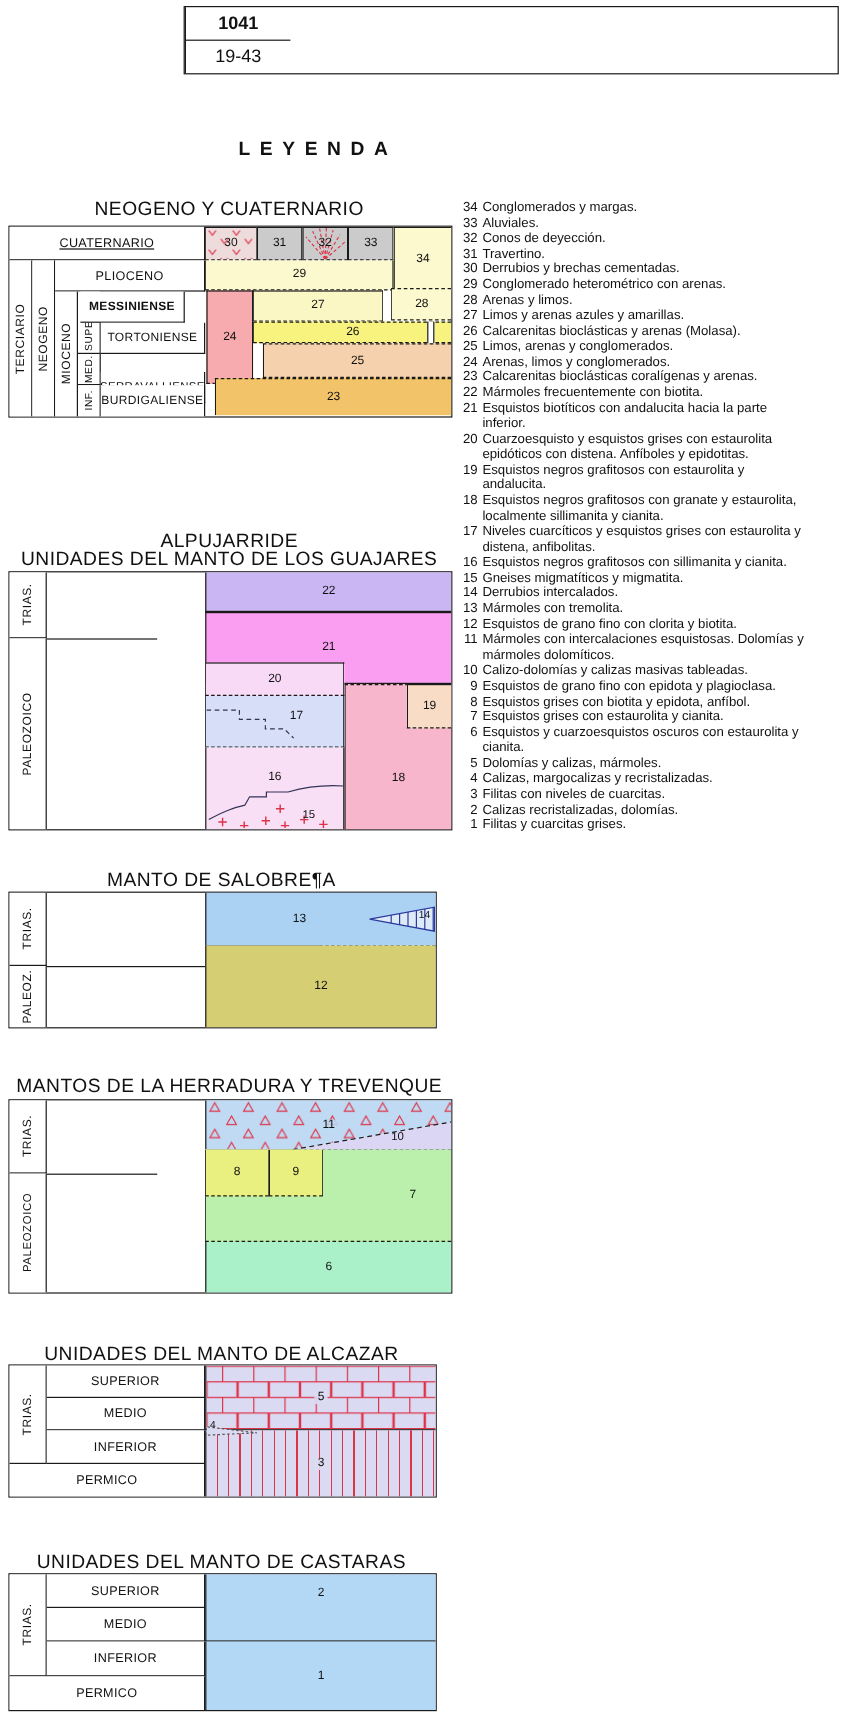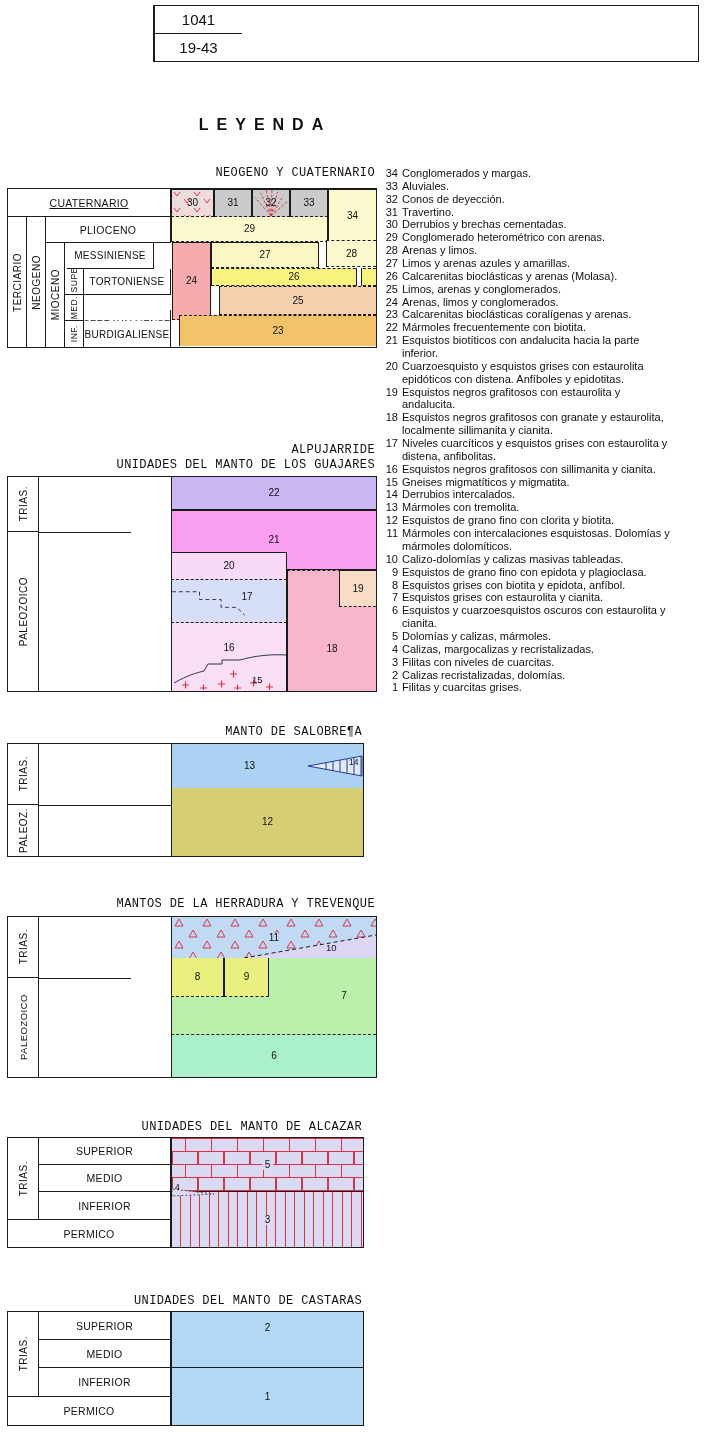--- a/index.html
+++ b/index.html
@@ -3,25 +3,25 @@
 <meta charset="utf-8">
 <style>
   html,body{margin:0;padding:0;background:#fff;}
   body{width:705px;height:1432px;position:relative;font-family:"Liberation Sans","DejaVu Sans",sans-serif;color:#111;}
   .abs{position:absolute;}
   
   .hdr{position:absolute;left:153px;top:5px;width:546px;height:57px;border:1.5px solid #1a1a1a;display:flex;box-sizing:border-box;}
   .hdr-title{flex:1;display:flex;align-items:center;justify-content:center;font-size:22px;font-weight:bold;letter-spacing:2px;}
   .hdr-nums{width:87px;border-left:1.5px solid #1a1a1a;display:flex;flex-direction:column;}
   .hdr-nums>div{flex:1;display:flex;align-items:center;justify-content:center;font-size:15px;}
-  .hdr-nums>div:first-child{border-bottom:1.5px solid #1a1a1a;}
+  .hdr-nums>div:first-child{border-bottom:1.5px solid #1a1a1a;font-weight:bold;}
   
   .leyenda{position:absolute;left:120px;top:116px;width:290px;text-align:center;font-size:16px;font-weight:bold;letter-spacing:8px;}
   
-  .sec-title{position:absolute;text-align:right;font-size:12px;letter-spacing:.4px;font-family:Liberation Mono, monospace;}
+  .sec-title{position:absolute;text-align:center;font-size:16px;letter-spacing:.4px;}
   
   .chart{position:absolute;background:#fff;border:1.5px solid #1a1a1a;box-sizing:content-box;}
   .cell{position:absolute;background:#fff;border-right:1px solid #1a1a1a;border-bottom:1px solid #1a1a1a;box-sizing:border-box;display:flex;align-items:center;justify-content:center;font-size:10.5px;letter-spacing:.3px;}
   .cell.noline-b{border-bottom:none;}
   .vtext{writing-mode:vertical-rl;transform:rotate(180deg);font-size:10px;letter-spacing:.5px;}
   .unit{position:absolute;border:1px solid #1a1a1a;box-sizing:border-box;display:flex;align-items:center;justify-content:center;}
   .num{font-size:10px;line-height:1;}
   .chip{padding:0 3px;}
   .hline{position:absolute;border-top:1px solid #1a1a1a;height:0;}
   .hline.dash{border-top-style:dashed;}
@@ -71,21 +71,21 @@
   <div class="cell noline-b" style="left:19px;top:28px;width:19px;height:130px;">
       <span class="vtext">NEOGENO</span>
     </div>
   <div class="cell" style="left:38px;top:28px;width:125px;height:26px;">PLIOCENO</div>
   <div class="cell noline-b" style="left:38px;top:54px;width:19px;height:104px;">
       <span class="vtext">MIOCENO</span>
     </div>
   <div class="cell" style="left:57px;top:54px;width:19px;height:52px;">
       <span class="vtext" style="font-size:8.5px;">SUPERIOR</span>
     </div>
-  <div class="cell" style="left:59px;top:54px;width:87px;height:26px;font-size:10px;">MESSINIENSE</div>
+  <div class="cell" style="left:59px;top:54px;width:87px;height:26px;font-size:10px;font-weight:bold;">MESSINIENSE</div>
   <div class="cell" style="left:76px;top:80px;width:87px;height:26px;font-size:10px;">TORTONIENSE</div>
   <div class="cell" style="left:57px;top:106px;width:19px;height:26px;">
       <span class="vtext" style="font-size:8.5px;">MED.</span>
     </div>
   <div class="cell" style="left:76px;top:106px;width:87px;height:26px;font-size:9.5px;margin-top:15px;">SERRAVALLIENSE</div>
   <div class="cell noline-b" style="left:57px;top:132px;width:19px;height:26px;">
       <span class="vtext" style="font-size:8.5px;">INF.</span>
     </div>
   <div class="cell noline-b" style="left:76px;top:132px;width:87px;height:26px;font-size:10px;">BURDIGALIENSE</div>
 

